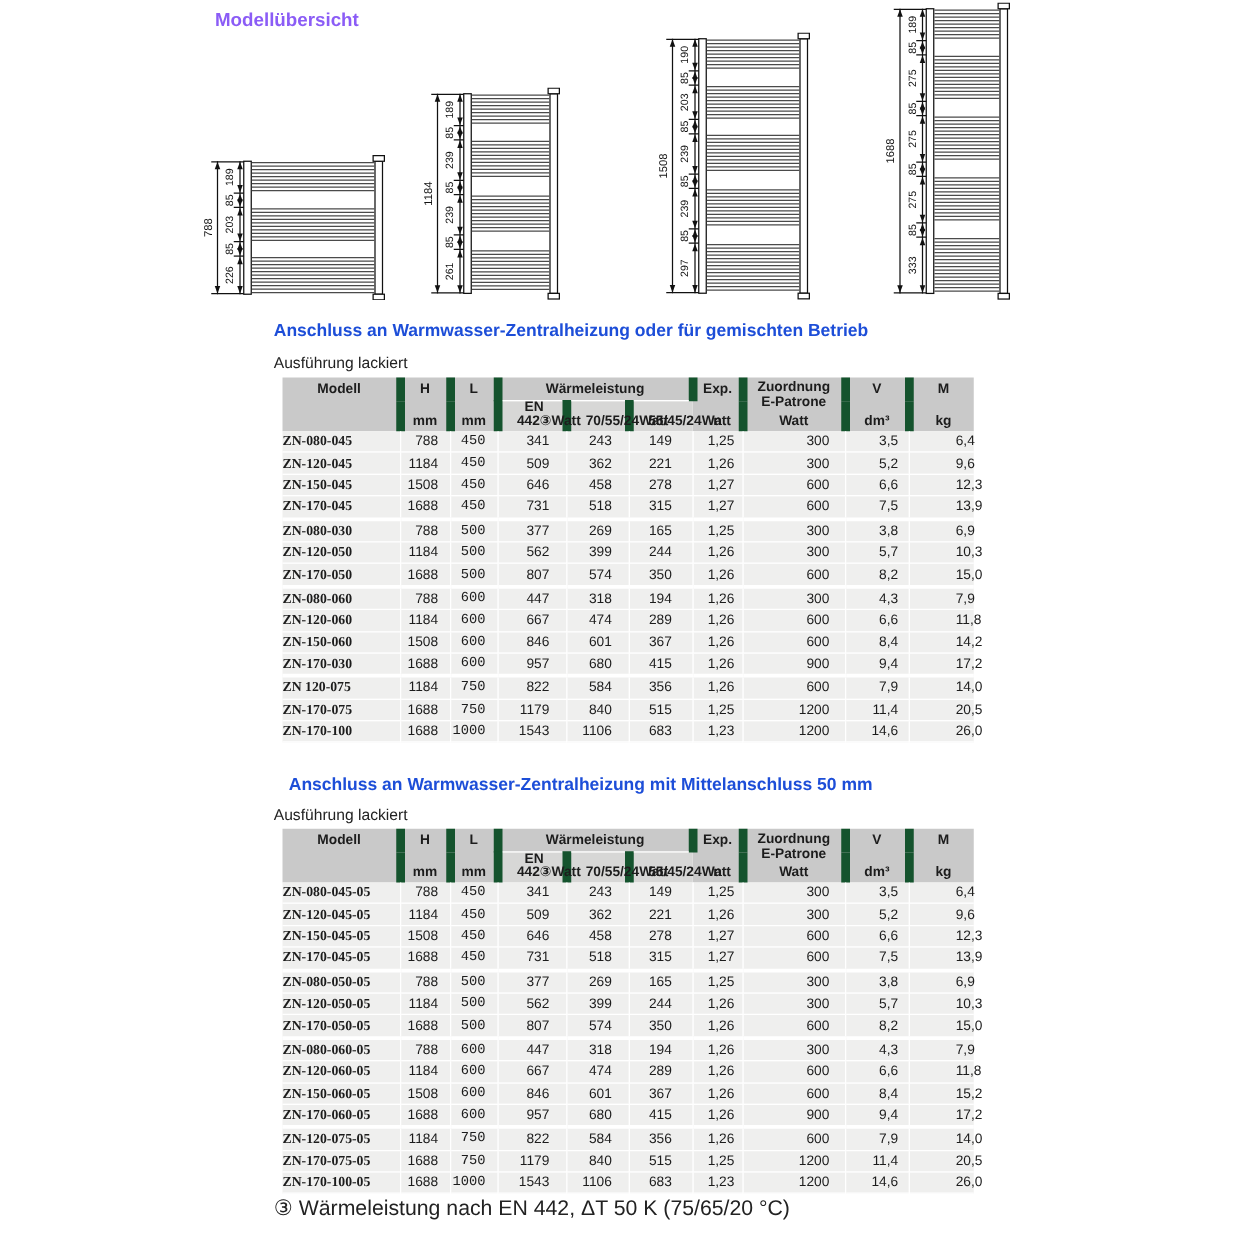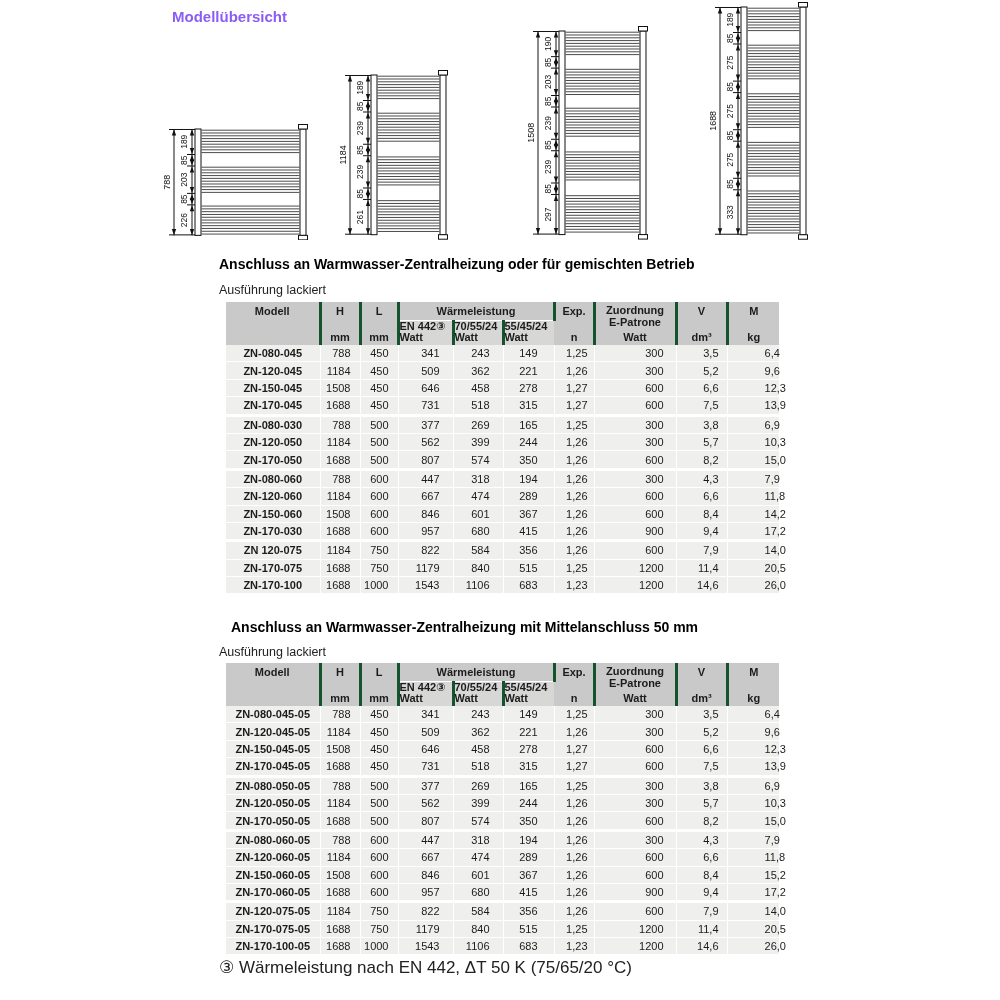--- a/index.html
+++ b/index.html
@@ -3,52 +3,52 @@
 <meta charset="utf-8">
 <style>
   html,body{margin:0;padding:0;}
   body{
     width:1000px;height:1000px;background:#ffffff;position:relative;overflow:hidden;
     font-family:"Liberation Sans","DejaVu Sans",sans-serif;color:#1c1c1c;
     -webkit-font-smoothing:antialiased;
   }
   .abs{position:absolute;}
   .page-title{left:172px;top:8px;font-size:15px;font-weight:bold;color:#8b5cf6;}
-  .sec-title{font-size:14px;font-weight:bold;color:#000000;}
+  .sec-title{font-size:14px;font-weight:bold;color:#1d4ed8;}
   .sec-sub{font-size:12.5px;color:#222;}
   .footnote{font-size:17px;color:#222;}
 
   
   table.spec{border-collapse:collapse;table-layout:fixed;width:553px;font-size:11px;color:#1c1c1c;}
   table.spec col.c0{width:94px;} table.spec col.c1{width:40px;} table.spec col.c2{width:38px;}
   table.spec col.c3{width:55px;} table.spec col.c4{width:50px;} table.spec col.c5{width:51px;}
   table.spec col.c6{width:40px;} table.spec col.c7{width:82px;} table.spec col.c8{width:51px;}
   table.spec col.c9{width:52px;}
   table.spec th,table.spec td{padding:0;margin:0;}
   table.spec thead th{
-    background:#c9c9c9;font-weight:bold;border-right:3px solid #14532d;
+    background:#c9c9c9;font-weight:bold;border-right:7px solid #14532d;
     vertical-align:top;text-align:center;font-size:11px;
   }
   table.spec thead th:last-child{border-right:none;}
   table.spec thead th.wl{height:18px;border-bottom:1px solid #fff;vertical-align:middle;}
   table.spec thead tr.h2 th{background:#d7d7d6;height:24px;vertical-align:middle;}
   .vcell{display:flex;flex-direction:column;justify-content:space-between;align-items:center;height:38px;padding:3px 0 2px;}
   .vcell .tight{line-height:11.5px;}
-  .vcell2{display:flex;flex-direction:column;justify-content:space-between;align-items:flex-start;height:22px;padding:0 0 2px;line-height:11px;}
+  .vcell2{display:flex;flex-direction:row;justify-content:space-between;align-items:flex-end;height:22px;padding:0 12px 2px;line-height:11px;}
   th.modelh{vertical-align:top;}
   th.modelh div{padding-top:3px;}
 
   table.spec td{
     background:#efefee;border-right:1px solid #fff;border-bottom:1px solid #fff;
     height:16.4px;text-align:right;white-space:nowrap;
   }
   table.spec td:last-child{border-right:none;padding-left:37px;}
-  table.spec td.model{font-weight:bold;text-align:center;}
+  table.spec td.model{font-weight:bold;text-align:left;font-family:Liberation Serif, serif;}
   table.spec td:nth-child(2){padding-right:9px;}
-  table.spec td:nth-child(3){padding-right:9px;}
+  table.spec td:nth-child(3){padding-right:9px;font-family:Liberation Mono, monospace;}
   table.spec td:nth-child(4){padding-right:13px;}
   table.spec td:nth-child(5){padding-right:13px;}
   table.spec td:nth-child(6){padding-right:16px;}
   table.spec td:nth-child(7){padding-right:6px;}
   table.spec td:nth-child(8){padding-right:12px;}
   table.spec td:nth-child(9){padding-right:8px;}
   table.spec td:nth-child(10){padding-right:12px;}
   table.spec tr.gbreak td{border-bottom:3px solid #fff;}
 
   

